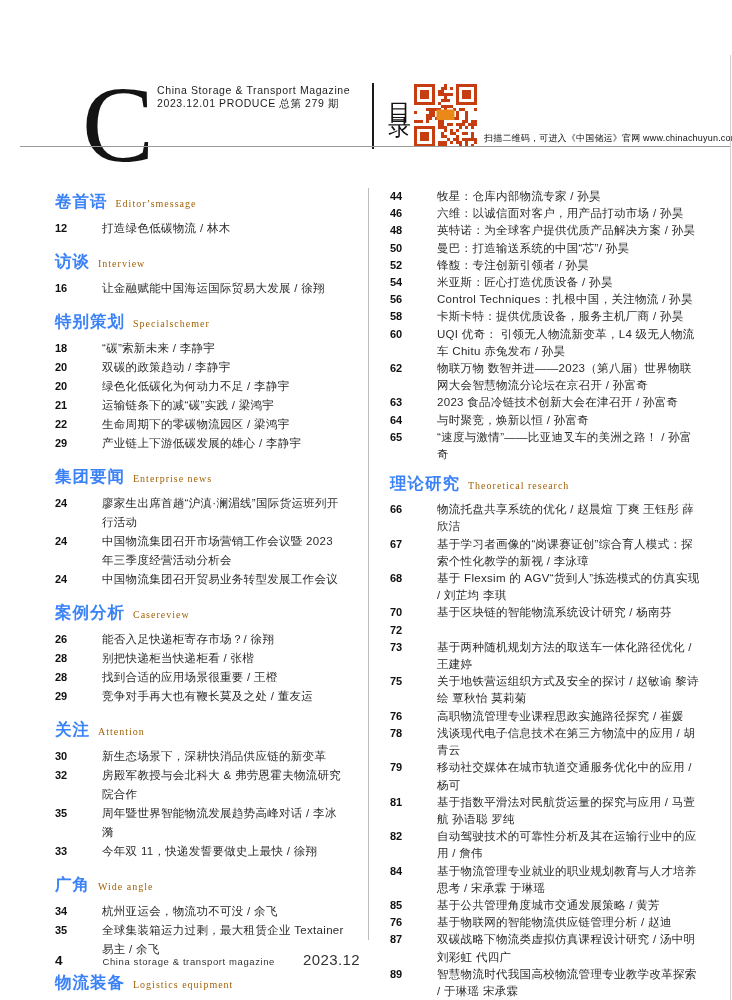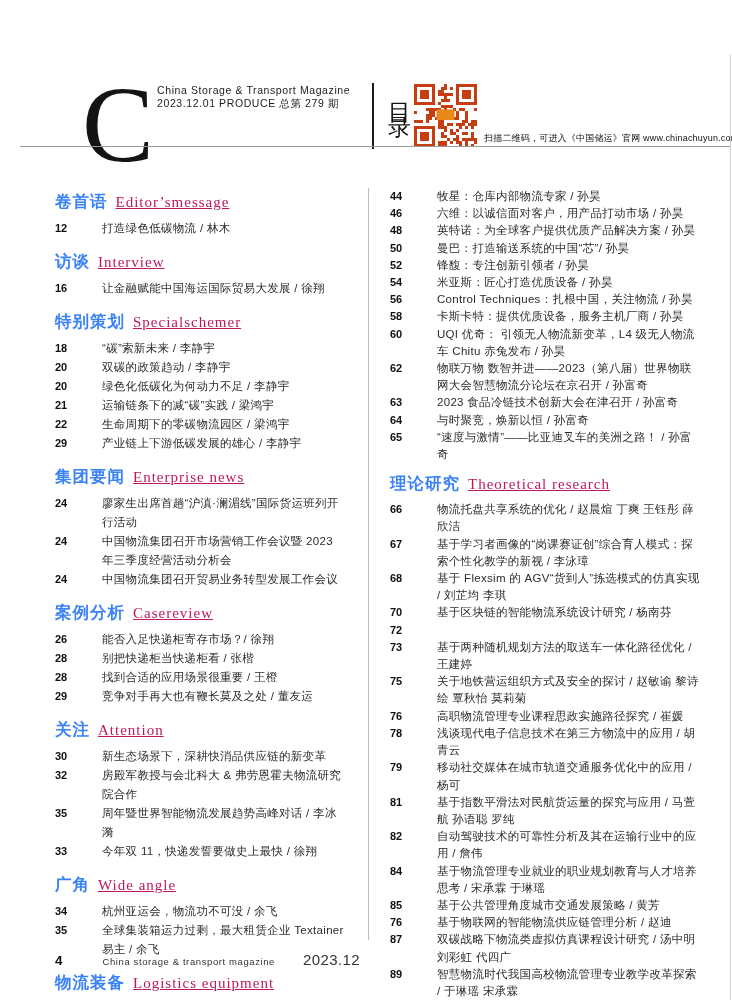--- a/index.html
+++ b/index.html
@@ -35,21 +35,21 @@
   
   .col{position:absolute;top:188px;}
   .col-left{left:55px;width:292px;}
   .col-right{left:390px;width:312px;}
   .section{margin-bottom:13px;}
   .col-right .section{margin-bottom:10px;}
   .section-header{margin:3px 0 6px 0;white-space:nowrap;}
   .section-header .cn{font-size:16.5px;font-weight:bold;color:#3b82f6;letter-spacing:1px;}
   .section-header .en{
     font-family:"Liberation Serif","DejaVu Serif",serif;
-    font-size:15px;color:#be185d;margin-left:8px;letter-spacing:1px;text-decoration:underline;
+    font-size:10px;color:#a16207;margin-left:8px;letter-spacing:1px;
   }
   .entry{display:flex;align-items:flex-start;font-size:11.5px;line-height:19px;color:#2b2b2b;}
   .col-right .entry{line-height:17.2px;}
   .entry .num{flex:none;width:47px;font-weight:bold;color:#111;font-size:11px;}
   .entry .txt{flex:1;letter-spacing:0.3px;}
   
   .footer{position:absolute;left:55px;top:951px;display:flex;align-items:baseline;}
   .footer .pageno{font-size:13.5px;font-weight:bold;color:#111;}
   .footer .mag{font-size:9.5px;color:#333;margin-left:40px;letter-spacing:0.6px;}
   .footer .issue{font-size:15px;color:#333;margin-left:28px;letter-spacing:0.4px;}

